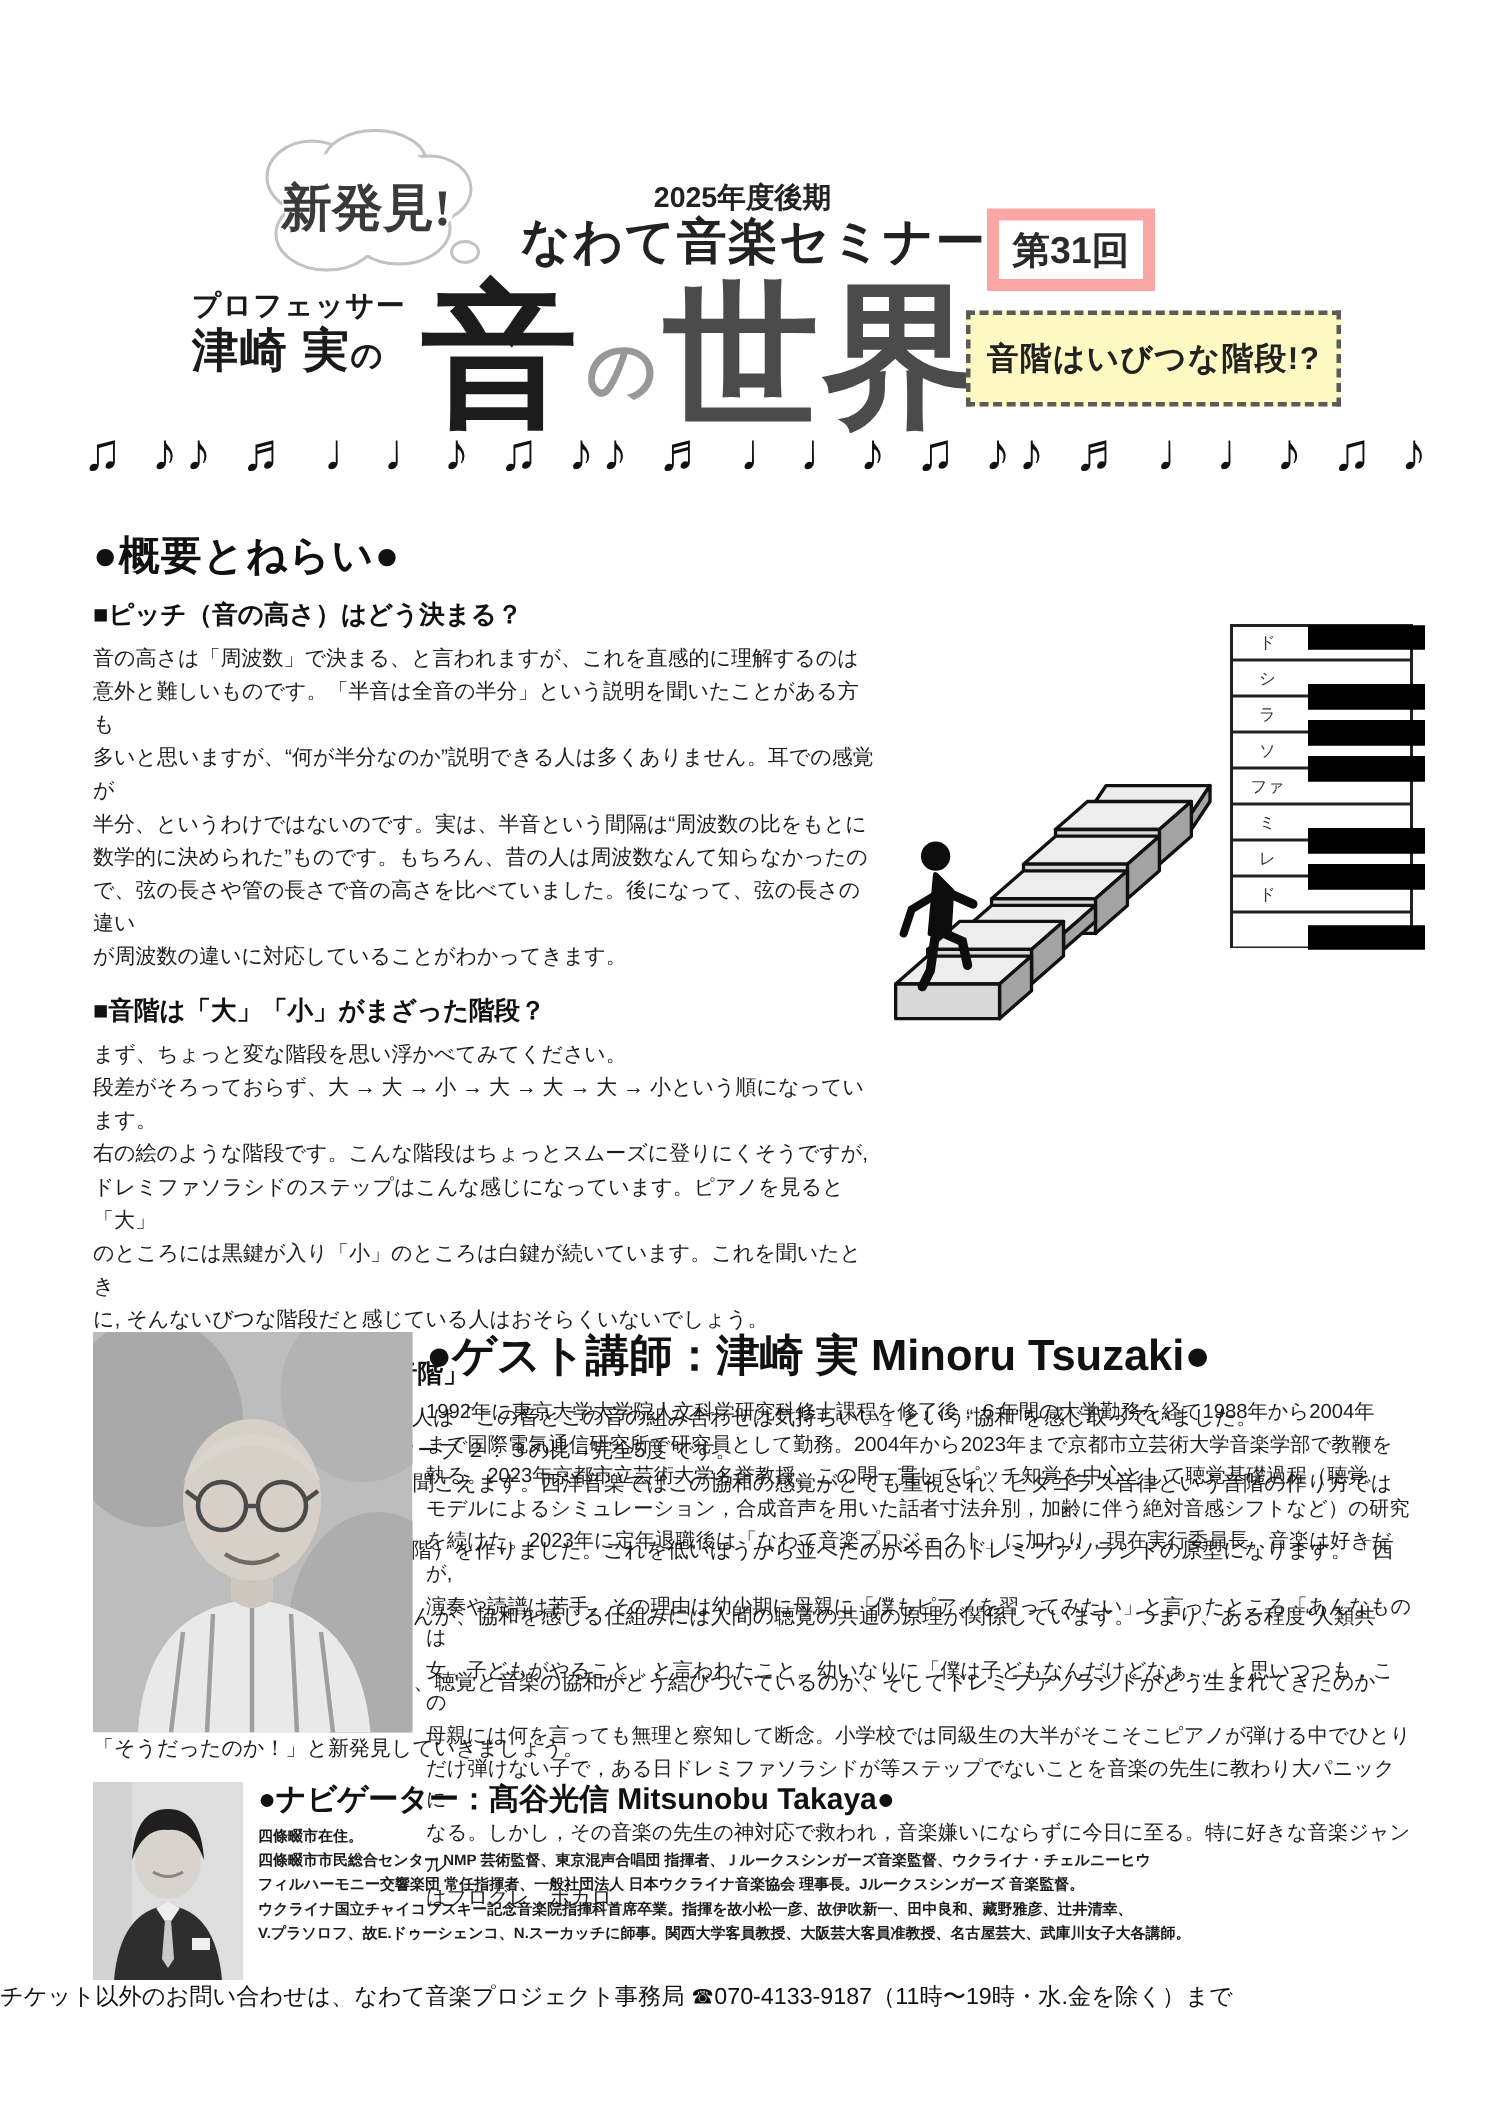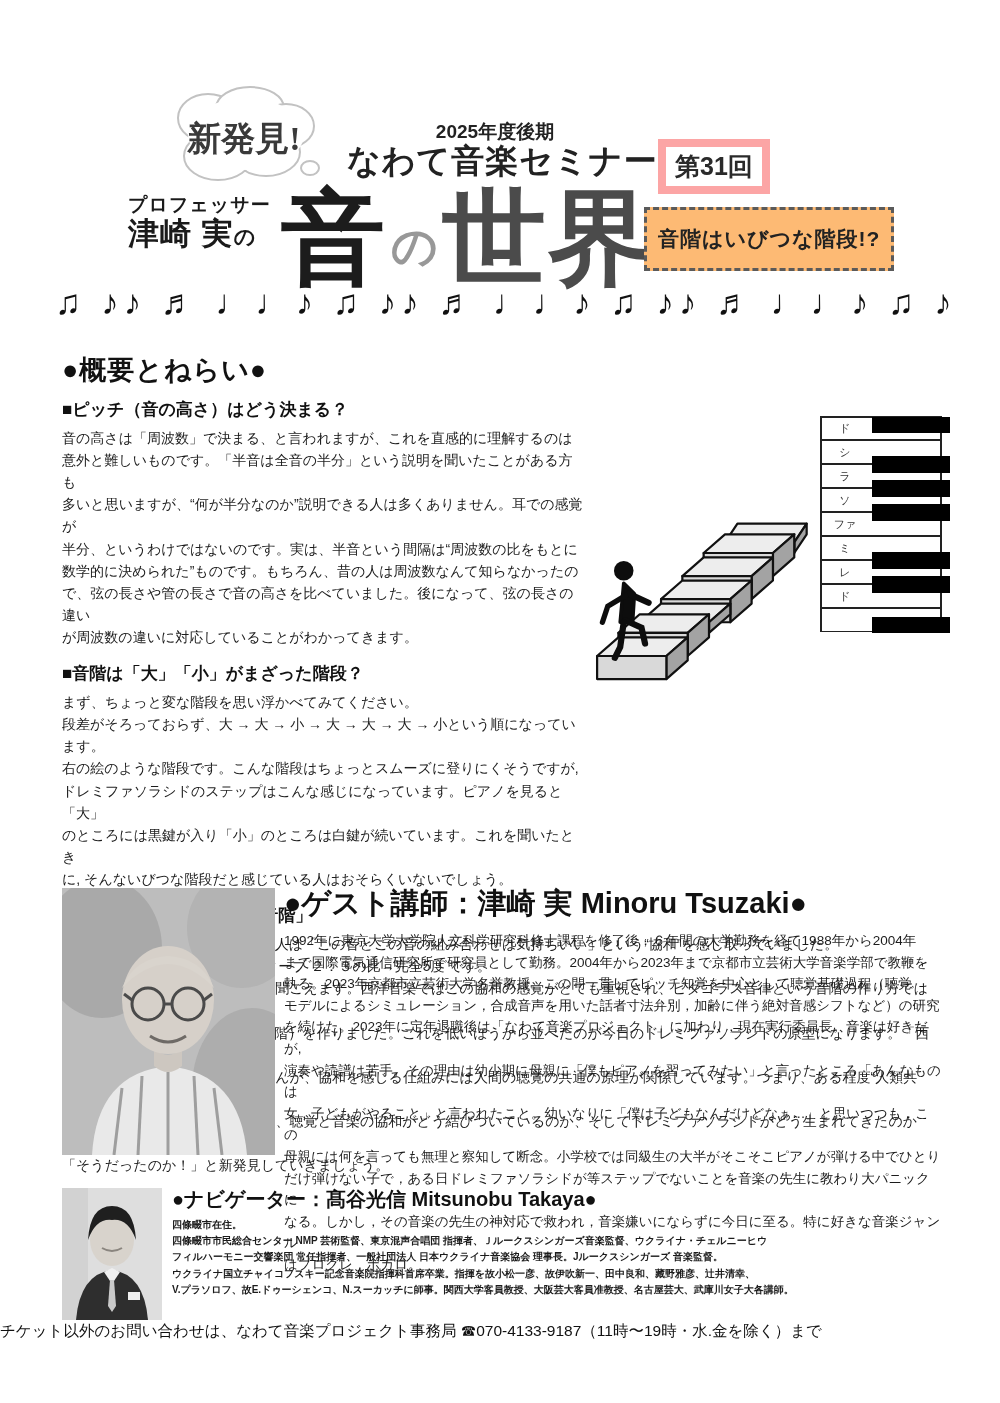--- a/index.html
+++ b/index.html
@@ -25,21 +25,21 @@
   .number-box{position:absolute;top:139px;left:658px;border:8px solid #fca5a5;background:#fff;
               padding:3px 9px;font-size:25px;font-weight:800;color:#2a2a2a;}
   .presenter{position:absolute;top:194px;left:128px;line-height:1.15;}
   .presenter-small{font-size:19px;font-weight:700;letter-spacing:1px;}
   .presenter-name{font-size:31px;font-weight:800;letter-spacing:1px;}
   .presenter-no{font-size:21px;font-weight:700;}
   .big-title{position:absolute;top:168px;left:281px;display:flex;align-items:flex-end;height:120px;}
   .t-oto{font-size:104px;font-weight:900;line-height:0.95;color:#1c1c1c;}
   .t-no{font-size:46px;font-weight:700;color:#989898;margin:0 4px 10px 6px;}
   .t-sekai{font-size:104px;font-weight:900;line-height:0.95;color:#4b4b4b;letter-spacing:2px;}
-  .subtitle-box{position:absolute;top:207px;left:644px;border:3px dashed #5a5a5a;background:#fdba74;
+  .subtitle-box{position:absolute;top:207px;left:644px;border:3px dashed #5a5a5a;background:#fef9c3;
                 padding:15px 11px;font-size:21px;font-weight:800;color:#222;letter-spacing:1px;}
 
   
   .notes-row{position:absolute;top:282px;left:55px;width:895px;font-size:35px;color:#111;
              letter-spacing:5px;white-space:nowrap;overflow:hidden;}
 
   
   .overview{position:absolute;top:352px;left:62px;width:880px;}
   .sec-heading{font-size:27px;font-weight:800;letter-spacing:1px;margin:0 0 10px 0;color:#111;}
   .sub{width:524px;margin-bottom:14px;}

